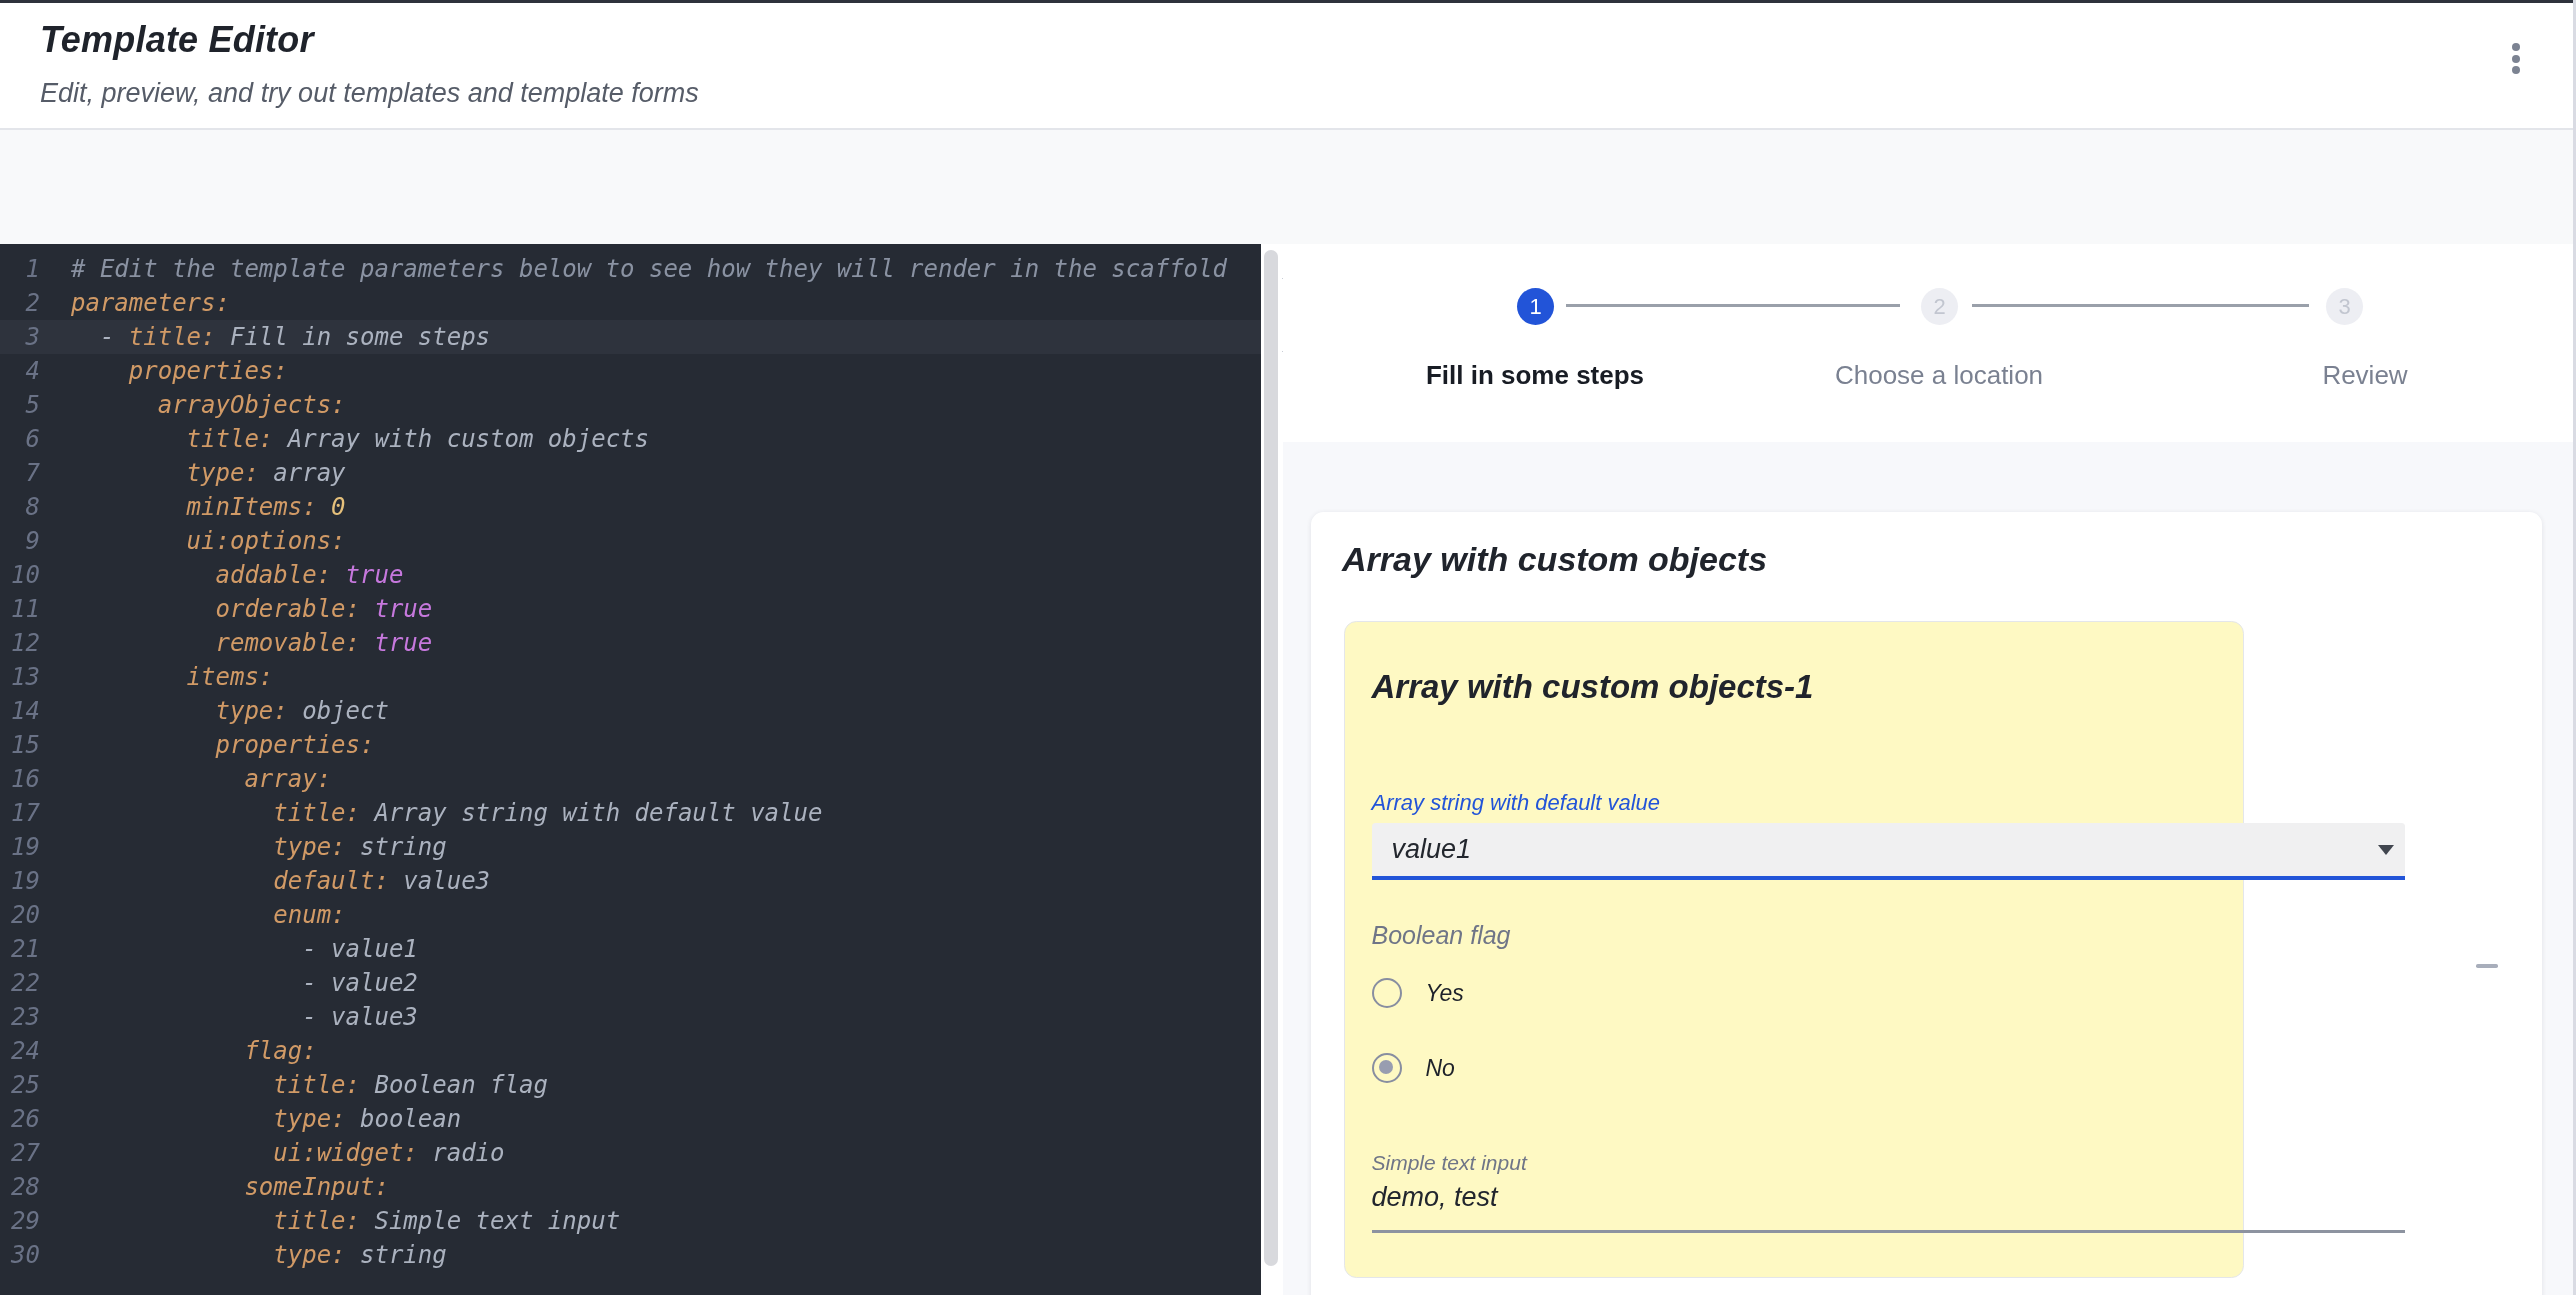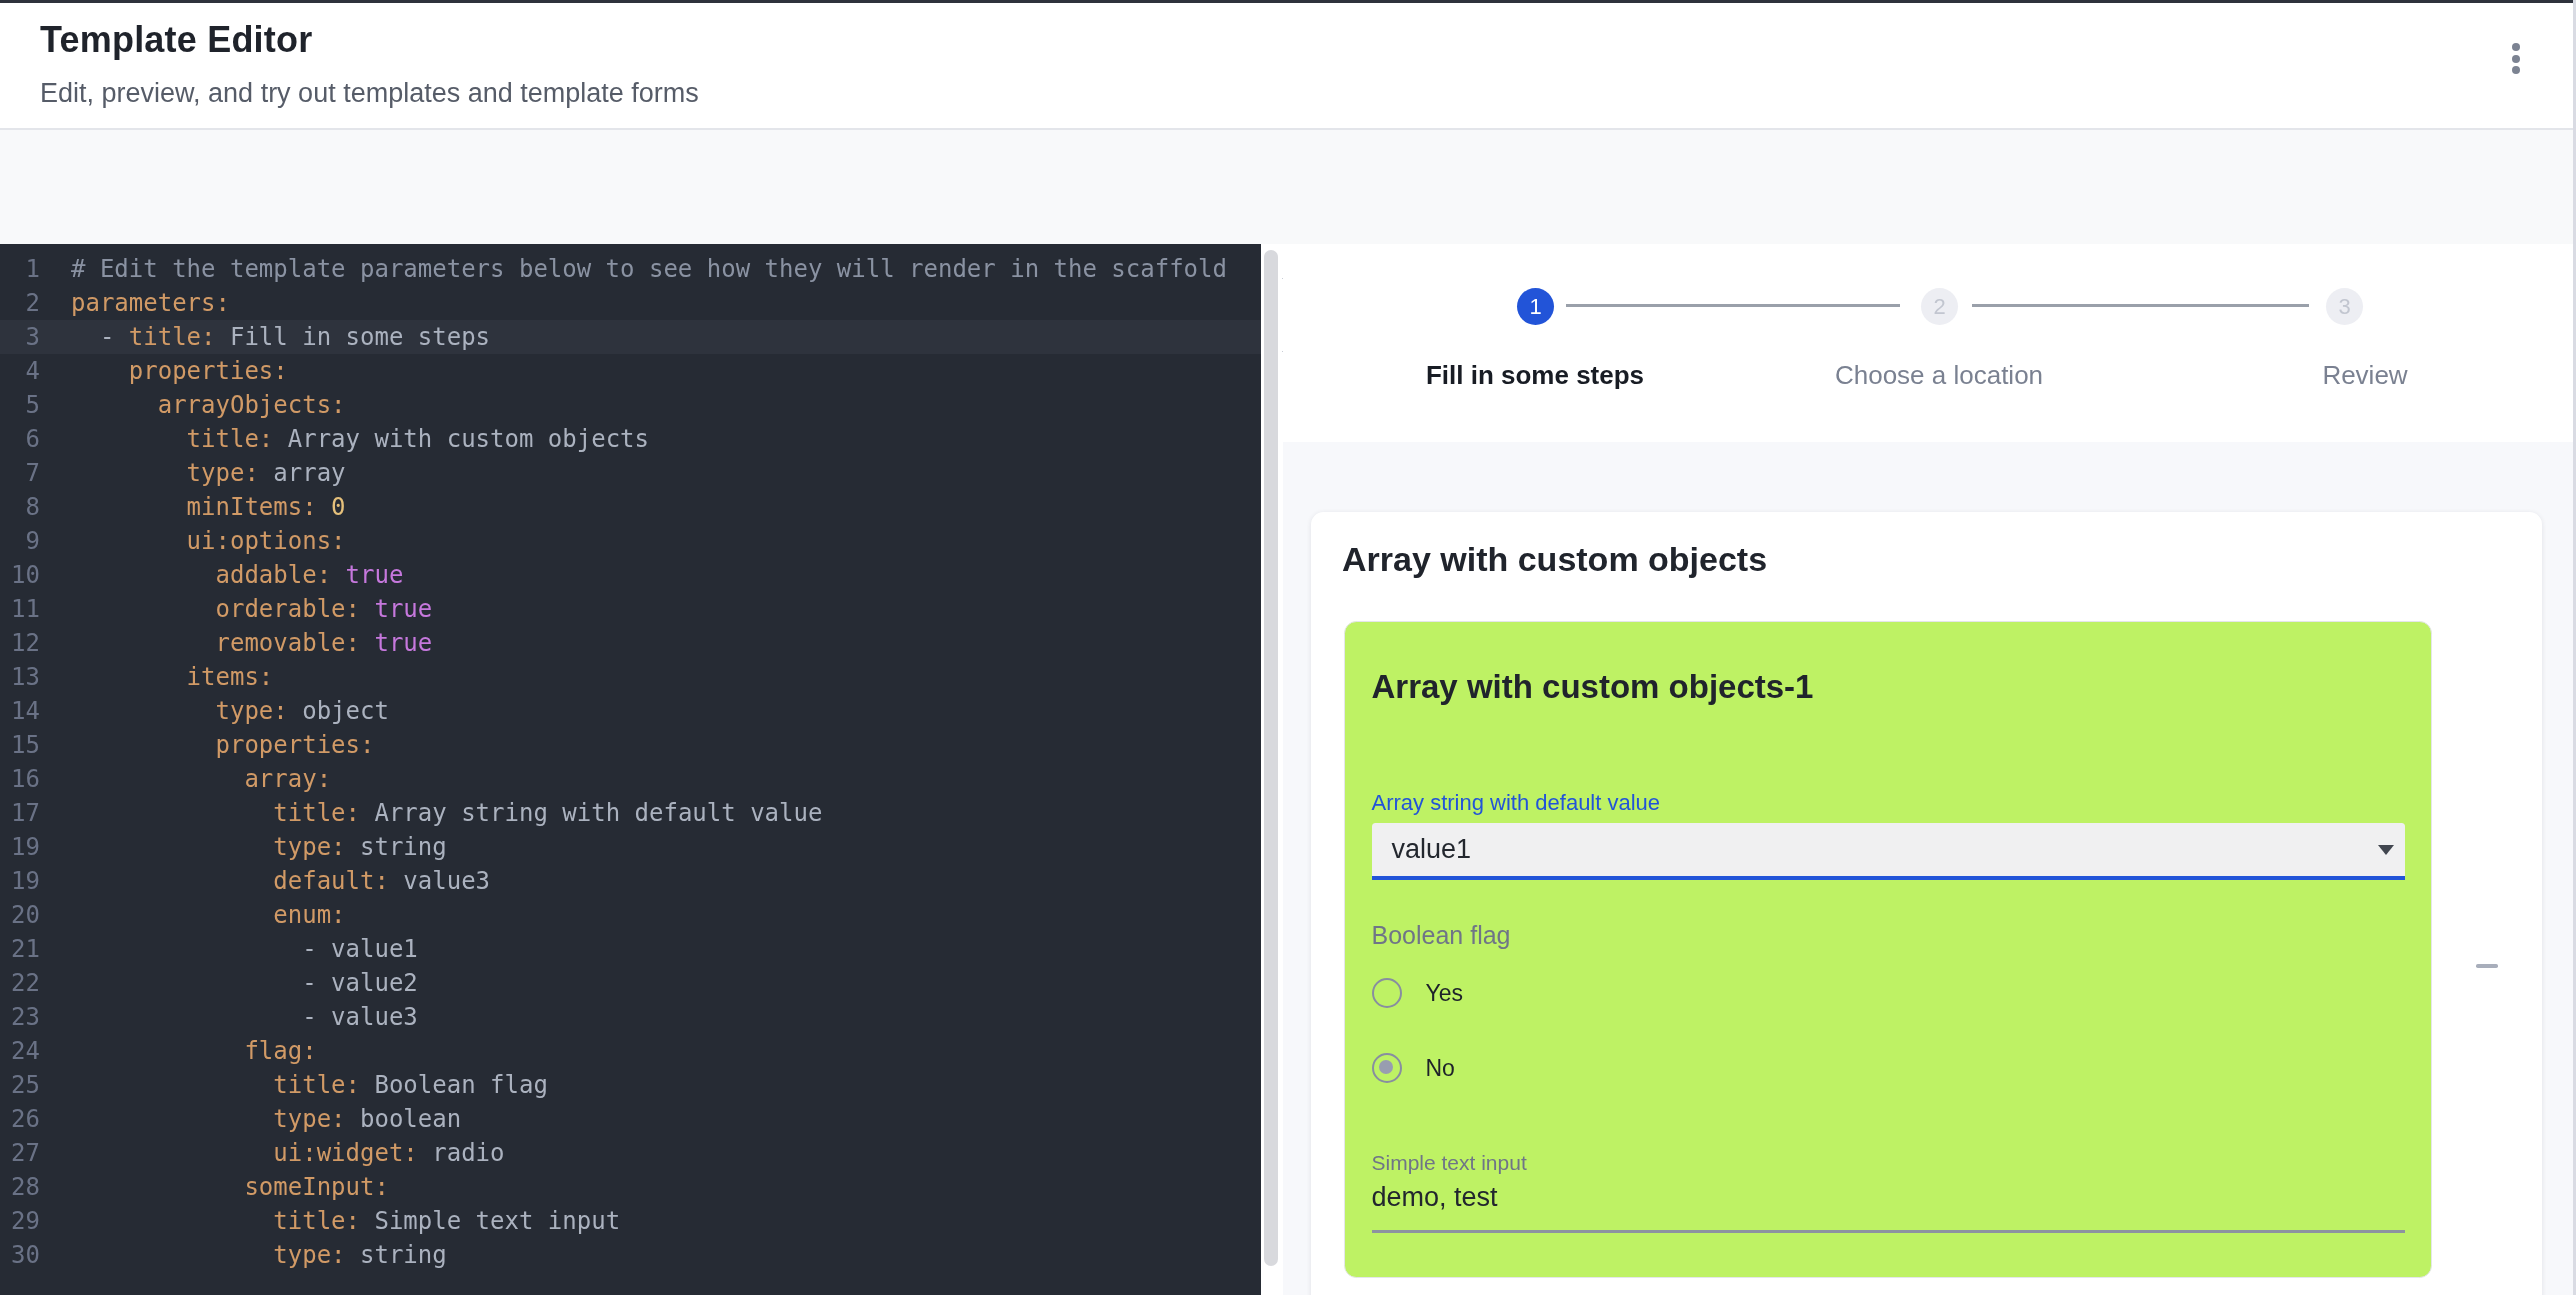--- a/index.html
+++ b/index.html
@@ -1,19 +1,19 @@
 <!DOCTYPE html>
 <html style="--accent: #2254d8; --ed-bg: #262b34; --ed-active: #2e333d; --ed-gutter: #6a7286; --tk-comment: #8a92a2; --tk-key: #d19a66; --tk-plain: #abb2bf; --tk-number: #e5c07b; --tk-bool: #c678dd;font-size:14px"><head>
 <meta charset="utf-8">
 <style>
   html,body{margin:0;padding:0;background:#ffffff;}
   *{box-sizing:border-box;}
   .app{position:relative;width:2576px;height:1295px;background:#ffffff;overflow:hidden;
        font-family:"Liberation Sans",sans-serif;}
-  .abs{position:absolute;}
+  .abs{position:absolute;font-style:italic;}
 
   
   .top-strip{left:0;top:0;width:2576px;height:2.7px;background:#2e323c;}
   .right-border{left:2573px;top:0;width:2.7px;height:1295px;background:#d9dbe3;}
 
   
   .page-title{left:40px;top:19.4px;font-size:36px;font-weight:700;color:#1f232b;letter-spacing:0.2px;}
   .page-subtitle{left:40px;top:78px;font-size:27px;font-weight:400;color:#565c68;}
   .kebab-btn{left:2493px;top:34px;width:46px;height:49px;display:flex;flex-direction:column;
              align-items:center;justify-content:center;gap:3.5px;background:none;border:none;cursor:pointer;padding:0;}
@@ -57,21 +57,21 @@
               color:#7a8191;font-weight:400;white-space:nowrap;}
   .step-label.active{color:#181c24;font-weight:700;}
   .step-label.s1{left:1535px;} .step-label.s2{left:1939px;} .step-label.s3{left:2345px;margin-left:20px;}
   .connector{position:absolute;top:304px;height:2.7px;background:#9aa0aa;}
   .conn1{left:1566px;width:334px;} .conn2{left:1972px;width:337px;}
 
   
   .form-card{left:1311px;top:512px;width:1231px;height:839px;background:#ffffff;border-radius:12.4px;
              box-shadow:0 1.8px 5.3px rgba(25,30,45,.10);}
   .section-title{position:absolute;left:31px;top:28px;font-size:34px;font-weight:700;color:#20242c;}
-  .item-card{position:absolute;left:33px;top:109px;width:1088px;height:657px;background:#bef264;
+  .item-card{position:absolute;left:33px;top:109px;width:900px;height:657px;background:#fef9c3;
              border:1.8px solid #e4e6ea;border-radius:12.4px;}
   .item-title{position:absolute;left:26.5px;top:46px;font-size:33px;font-weight:700;color:#20242c;}
 
   .select-label{position:absolute;left:26.5px;top:168px;font-size:22px;color:var(--accent);}
   .select-box{position:absolute;left:26.5px;top:201px;width:1033px;height:57px;background:#f0f0f1;
               border-bottom:4.4px solid var(--accent);border-radius:3.5px 3.5px 0 0;cursor:pointer;}
   .select-value{position:absolute;left:20px;top:0;height:52px;line-height:52px;font-size:27px;color:#23272e;}
   .select-caret{position:absolute;right:10.6px;top:22px;width:0;height:0;border-left:8.8px solid transparent;
                 border-right:8.8px solid transparent;border-top:10.6px solid #41464f;}
 

